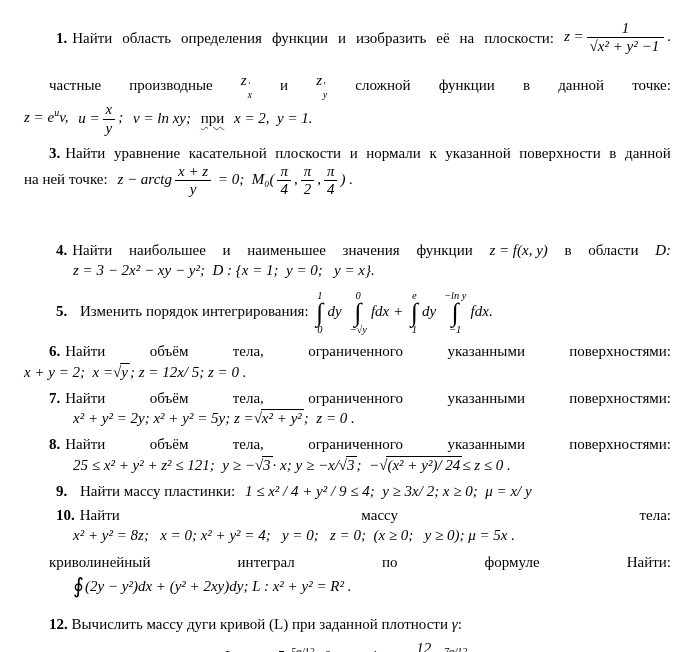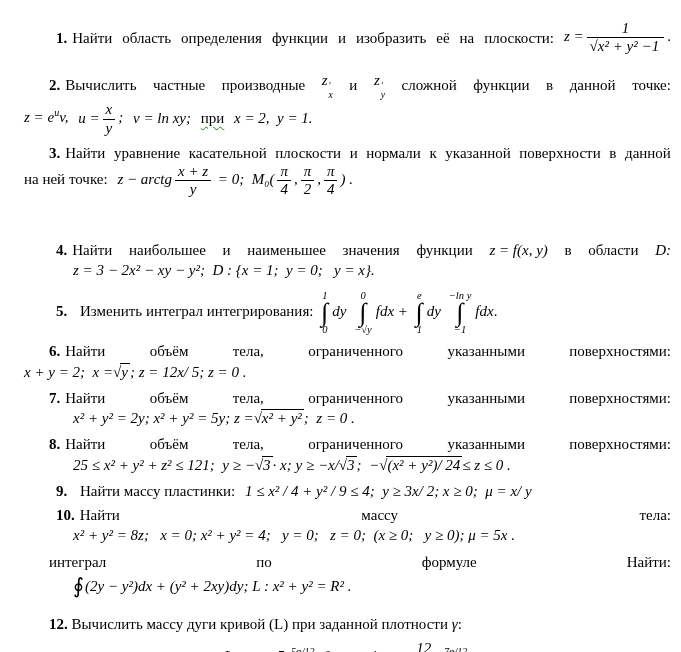--- a/index.html
+++ b/index.html
@@ -63,21 +63,20 @@
       <span class="mu">на</span>
       <span class="mu">плоскости:</span>
       <span>
         <span class="mi">z =</span><span class="frac"><span class="ft">1</span><span class="fb"><span class="sqrt"><span class="rs">√</span><span class="ra">x² + y² −1</span></span></span></span><span class="mu">.</span>
       </span>
     </div>
   </div>
 
   <div class="prob mb6">
     <div class="jrow para lh">
-      <span class="lead-item"><b class="num">2.</b><span class="mu">Вычислить</span></span>
       <span class="mu">частные</span>
       <span class="mu">производные</span>
       <span class="mi"><span>z</span><span class="ps"><span>′</span><span>x</span></span></span>
       <span class="mu">и</span>
       <span class="mi"><span>z</span><span class="ps"><span>′</span><span>y</span></span></span>
       <span class="mu">сложной</span>
       <span class="mu">функции</span>
       <span class="mu">в</span>
       <span class="mu">данной</span>
       <span class="mu">точке:</span>
@@ -125,21 +124,21 @@
       <span class="mu">области</span>
       <span class="mi">D:</span>
     </div>
     <div class="line lh ind49">
       <span class="mi">z = 3 − 2x² − xy − y²;  D : {x = 1;  y = 0;   y = x}.</span>
     </div>
   </div>
 
   <div class="prob mb6">
     <div class="line lh" style="padding-left:32px;">
-      <b class="num nw">5.</b><span class="mu">Изменить интеграл интегрирования:</span>
+      <b class="num nw">5.</b><span class="mu">Изменить порядок интегрирования:</span>
       <span class="intg">
           <span class="lim">1</span>
           <span class="sym">∫</span>
           <span class="lim">0</span>
         </span><span class="mi">dy</span>
       <span class="intg">
           <span class="lim">0</span>
           <span class="sym">∫</span>
           <span class="lim">−√y</span>
         </span><span class="mi">fdx</span>
@@ -212,20 +211,21 @@
       <span class="mu">массу</span>
       <span class="mu">тела:</span>
     </div>
     <div class="line lh ind49">
       <span class="mi">x² + y² = 8z;   x = 0; x² + y² = 4;   y = 0;   z = 0;  (x ≥ 0;   y ≥ 0); μ = 5x .</span>
     </div>
   </div>
 
   <div class="prob mb14">
     <div class="jrow para lh">
+      <span class="mu">криволинейный</span>
       <span class="mu">интеграл</span>
       <span class="mu">по</span>
       <span class="mu">формуле</span>
       <span class="mu">Найти:</span>
     </div>
     <div class="line lh ind49">
       <span class="oint">∮</span><span class="mi">(2y − y²)dx + (y² + 2xy)dy; L : x² + y² = R² .</span>
     </div>
   </div>
 

